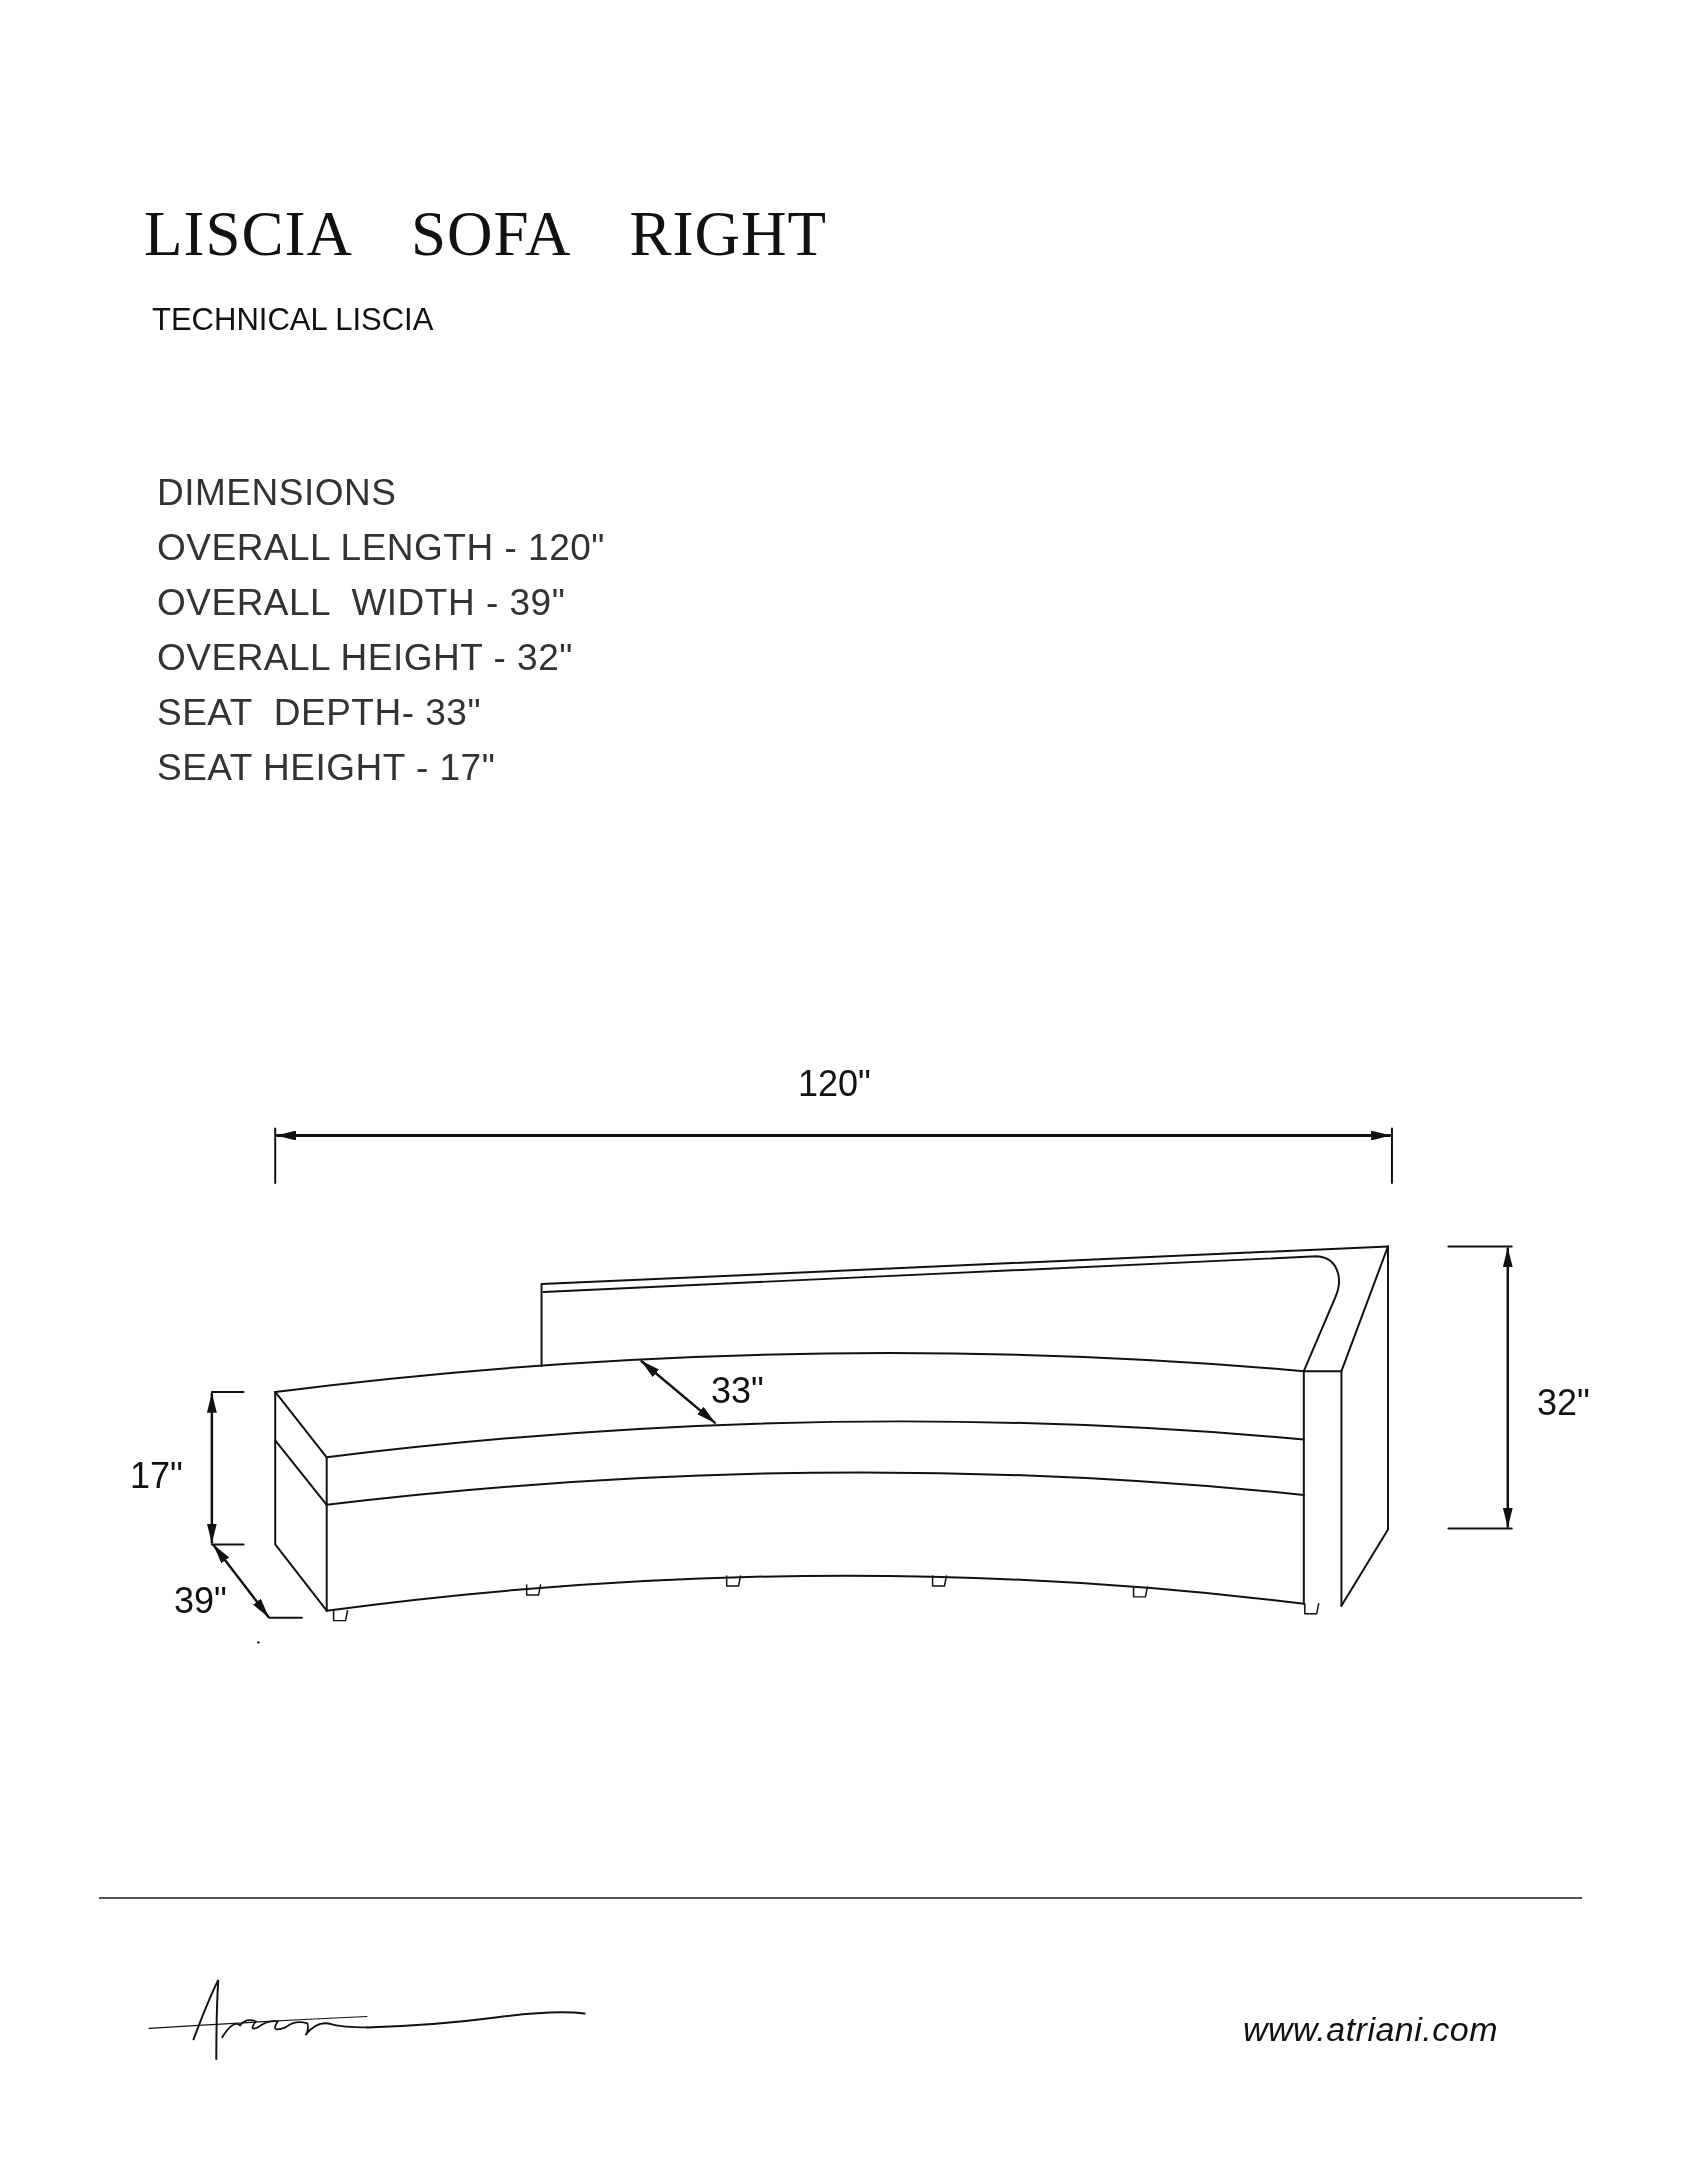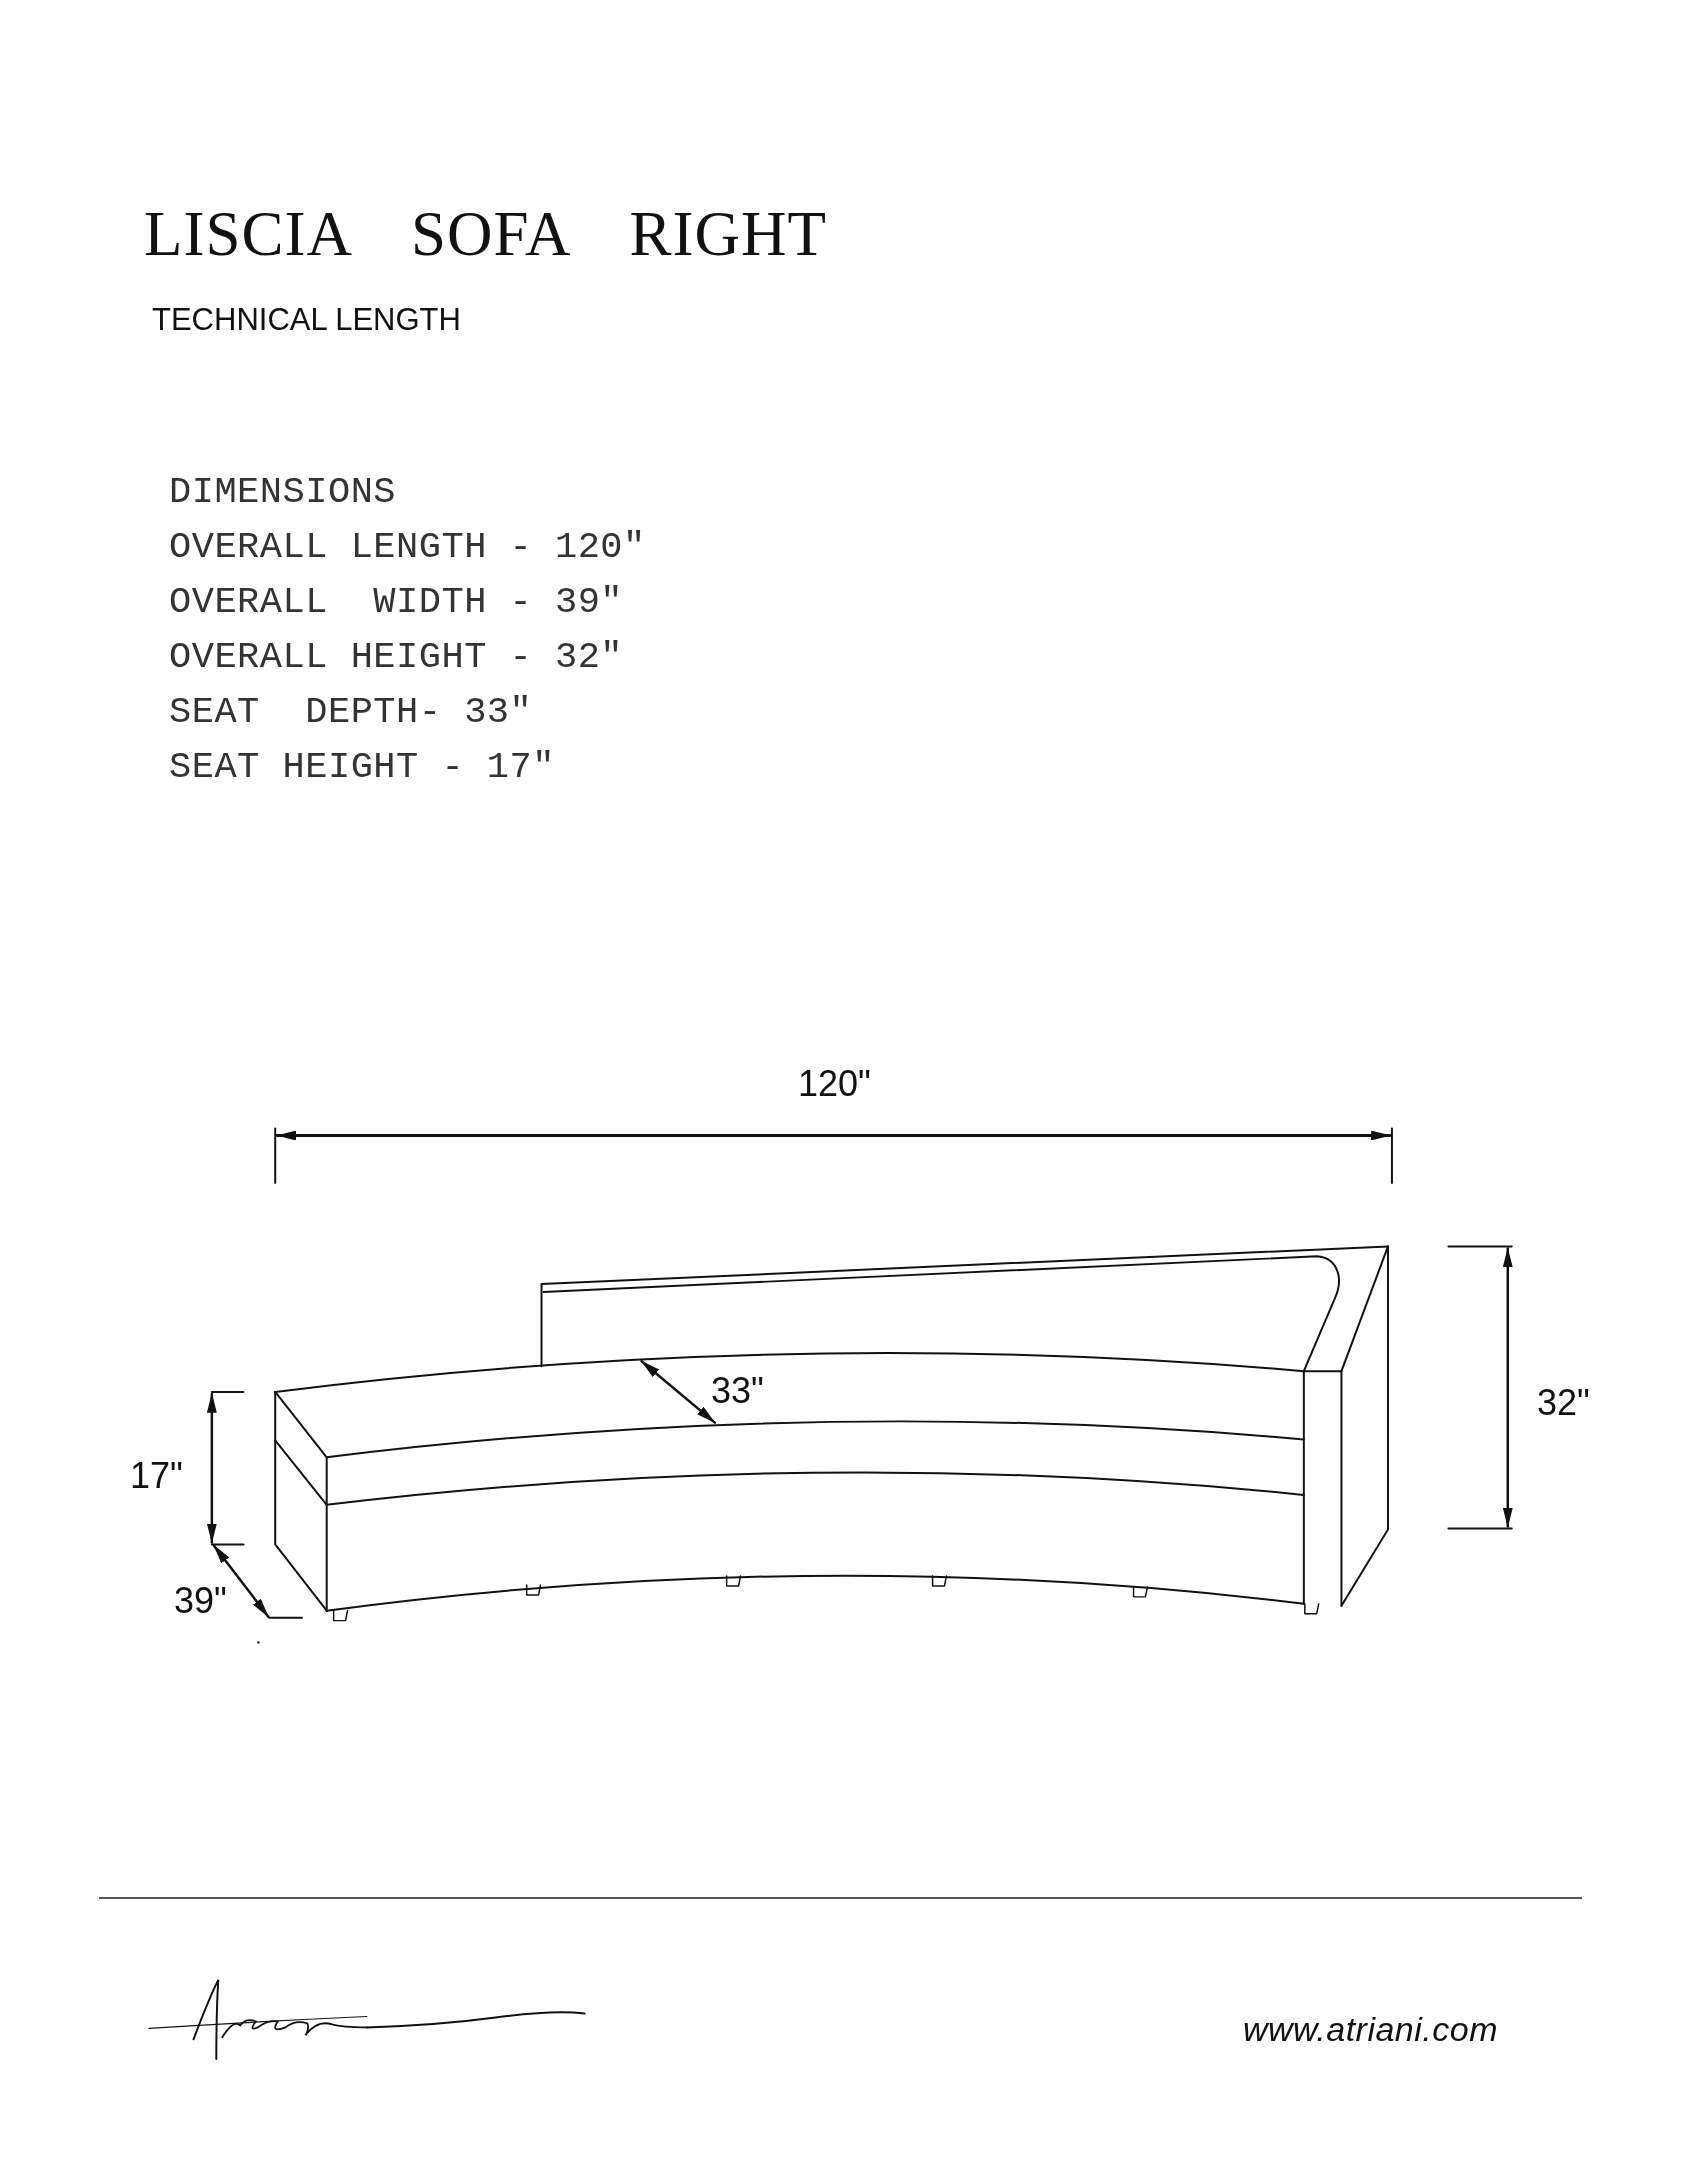--- a/index.html
+++ b/index.html
@@ -1,31 +1,31 @@
 <!DOCTYPE html>
 <html><head>
 <meta charset="utf-8">
 <style>
   html, body { margin: 0; padding: 0; background: #ffffff; }
   body { width: 1683px; height: 2178px; position: relative; overflow: hidden; font-family: "DejaVu Sans", sans-serif; color: #111; }
   .title { position: absolute; left: 144px; top: 198px; font-size: 63px; font-weight: 300; letter-spacing: 1px; word-spacing: 14px; color: #111; white-space: pre; font-family: Liberation Serif, serif; }
   .subtitle { position: absolute; left: 152px; top: 302px; font-size: 31px; color: #111; letter-spacing: 0px; font-family: "Liberation Sans", sans-serif; }
-  .dims { position: absolute; left: 157px; top: 465px; font-family: Liberation Mono, monospace; color: #333; font-size: 37px; line-height: 55px; letter-spacing: 0.5px; margin-left: 12px; }
+  .dims { position: absolute; left: 157px; top: 465px; font-family: Liberation Sans, sans-serif; color: #333; font-size: 37px; line-height: 55px; letter-spacing: 0.5px; }
   .dims div { white-space: pre; }
   svg.drawing { position: absolute; left: 0; top: 0; }
   .dimlabel { position: absolute; font-family: "Liberation Sans", sans-serif; font-size: 36px; color: #111; white-space: pre; }
   .divider { position: absolute; left: 99px; top: 1897px; width: 1483px; height: 2px; background: #555; }
   .signature { position: absolute; left: 139px; top: 1970px; }
   .url { position: absolute; left: 1243px; top: 2010px; font-family: "Liberation Sans", sans-serif; font-size: 34px; color: #111; letter-spacing: 0.5px; font-style: italic; }
 </style>
 </head>
 <body>
 
 <div class="title">LISCIA  SOFA  RIGHT</div>
-<div class="subtitle">TECHNICAL LENGTH</div>
+<div class="subtitle">TECHNICAL LISCIA</div>
 
 <div class="dims">
   <div>DIMENSIONS</div>
   <div>OVERALL LENGTH - 120"</div>
   <div>OVERALL  WIDTH - 39"</div>
   <div>OVERALL HEIGHT - 32"</div>
   <div>SEAT  DEPTH- 33"</div>
   <div>SEAT HEIGHT - 17"</div>
 </div>
 

